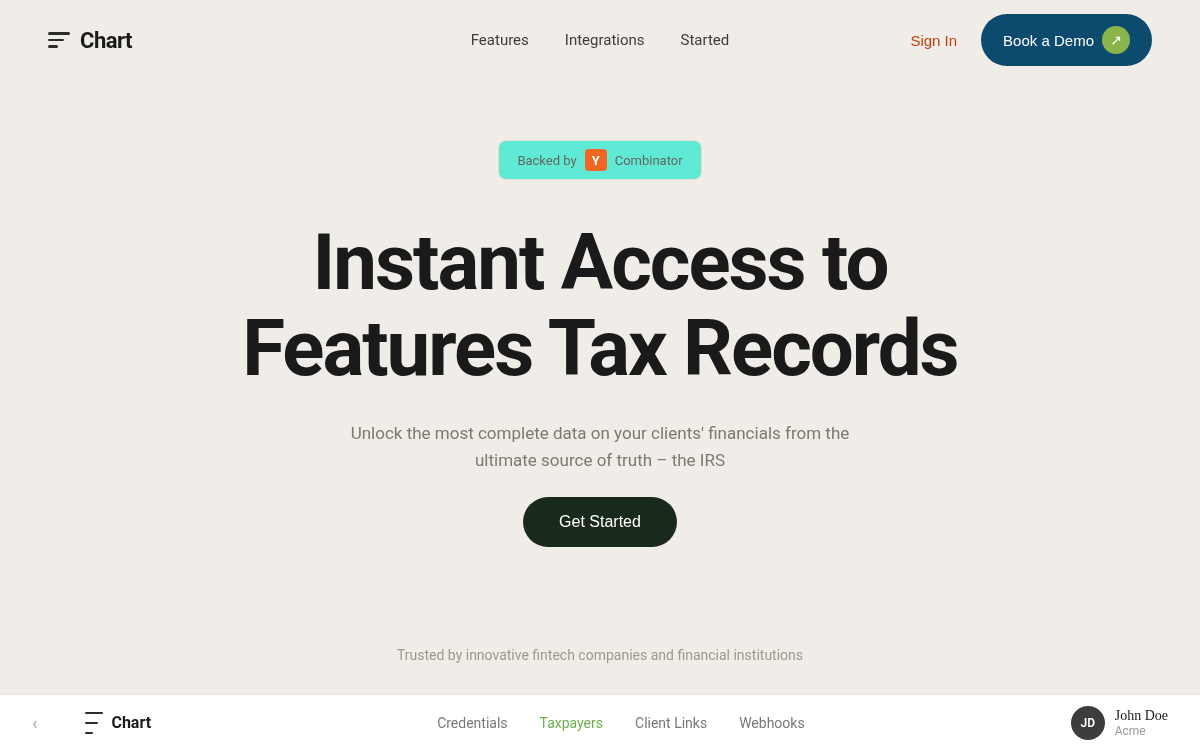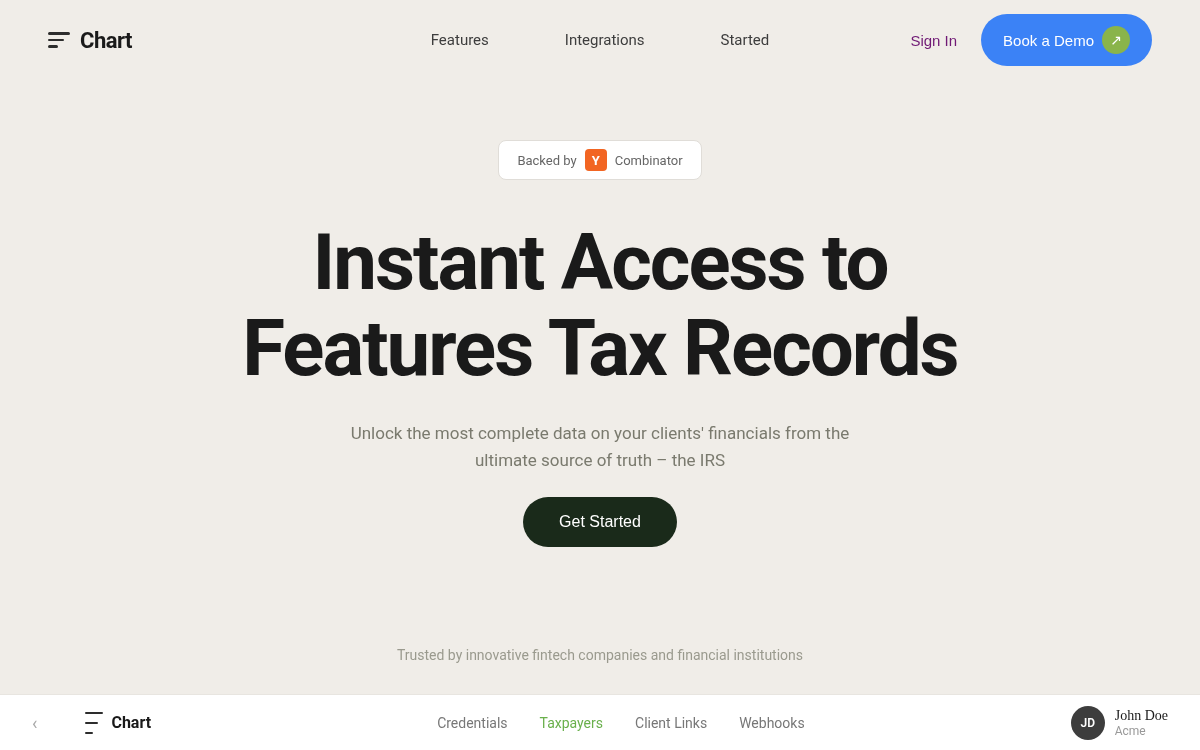--- a/index.html
+++ b/index.html
@@ -50,21 +50,21 @@
     .logo-text {
       font-size: 22px;
       font-weight: 700;
       color: #1a1a1a;
       letter-spacing: -0.5px;
     }
 
     .nav-links {
       display: flex;
       align-items: center;
-      gap: 76px;
+      gap: 36px;
       position: absolute;
       left: 50%;
       transform: translateX(-50%);
     }
 
     .nav-link {
       font-size: 15px;
       color: #3d3d3d;
       text-decoration: none;
       font-weight: 400;
@@ -72,32 +72,32 @@
     }
 
     .nav-actions {
       display: flex;
       align-items: center;
       gap: 24px;
     }
 
     .sign-in-btn {
       font-size: 15px;
-      color: #701a75;
+      color: #c2410c;
       background: none;
       border: none;
       cursor: pointer;
       font-weight: 400;
     }
 
     .book-demo-btn {
       display: flex;
       align-items: center;
       gap: 8px;
-      background-color: #3b82f6;
+      background-color: #0c4a6e;
       color: #fff;
       border: none;
       border-radius: 50px;
       padding: 12px 22px;
       font-size: 15px;
       font-weight: 500;
       cursor: pointer;
     }
 
     .book-demo-btn .arrow-icon {
@@ -118,21 +118,21 @@
       flex-direction: column;
       align-items: center;
       text-align: center;
       padding: 60px 48px 80px;
     }
 
     .yc-badge {
       display: flex;
       align-items: center;
       gap: 8px;
-      background-color: #ffffff;
+      background-color: #5eead4;
       border: 1px solid #e0ddd8;
       border-radius: 8px;
       padding: 8px 18px;
       margin-bottom: 40px;
       font-size: 13px;
       color: #555;
     }
 
     .yc-logo {
       width: 22px;

